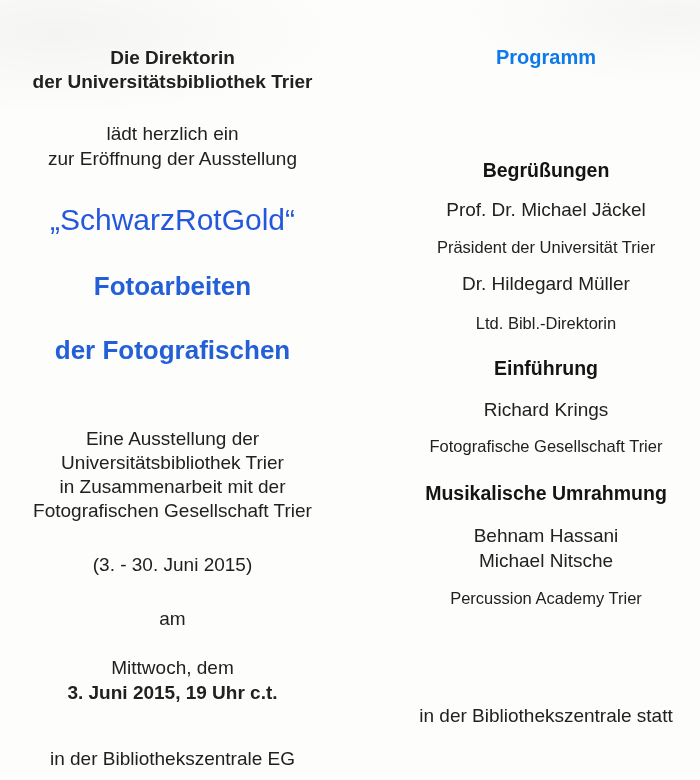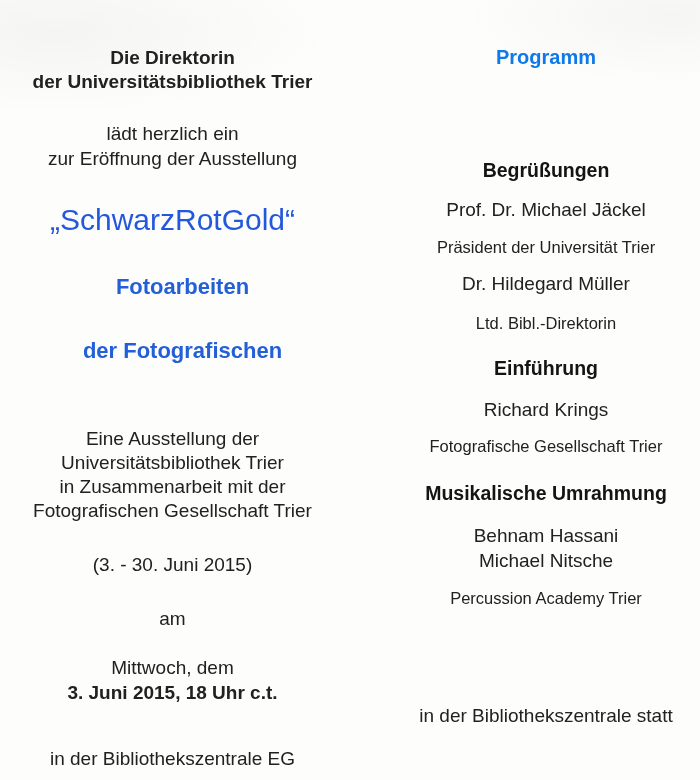--- a/index.html
+++ b/index.html
@@ -42,25 +42,24 @@
     margin-top: 12px;
   }
   .exhibition-title {
     font-size: 30px;
     line-height: 36px;
     font-weight: normal;
     color: #2458dc;
     letter-spacing: 0px;
   }
   .subtitle {
-    font-size: 22px;
+    font-size: 26px;
     line-height: 31px;
     font-weight: bold;
     color: #2360d8;
-    margin-left: 10px;
   }
   .program-title {
     font-size: 20px;
     line-height: 26px;
     font-weight: bold;
     color: #0e79e9;
   }
   .heading {
     font-size: 19.5px;
     font-weight: bold;
@@ -88,21 +87,21 @@
     <div class="ln" style="top:427px">Eine Ausstellung der</div>
     <div class="ln" style="top:451px">Universitätsbibliothek Trier</div>
     <div class="ln" style="top:475px">in Zusammenarbeit mit der</div>
     <div class="ln" style="top:499px">Fotografischen Gesellschaft Trier</div>
 
     <div class="ln" style="top:553px">(3. - 30. Juni 2015)</div>
 
     <div class="ln" style="top:607px">am</div>
 
     <div class="ln" style="top:656px">Mittwoch, dem</div>
-    <div class="ln bold" style="top:681px">3. Juni 2015, 18 Uhr c.t.</div>
+    <div class="ln bold" style="top:681px">3. Juni 2015, 19 Uhr c.t.</div>
     <div class="ln" style="top:747px">in der Bibliothekszentrale EG</div>
   </div>
 
   <div class="col col-right">
     <div class="ln program-title" style="top:44px">Programm</div>
 
     <div class="ln heading" style="top:148px">Begrüßungen</div>
     <div class="ln" style="top:198px">Prof. Dr. Michael Jäckel</div>
     <div class="ln small" style="top:224px">Präsident der Universität Trier</div>
     <div class="ln" style="top:272px">Dr. Hildegard Müller</div>

